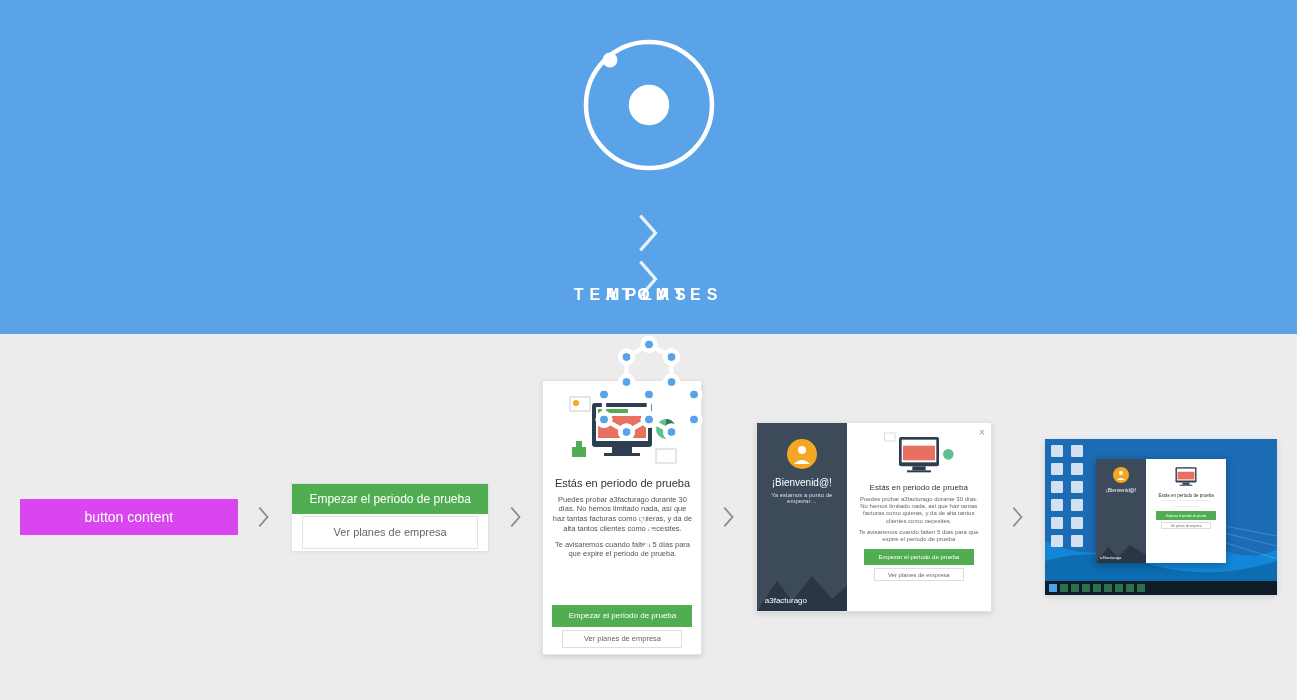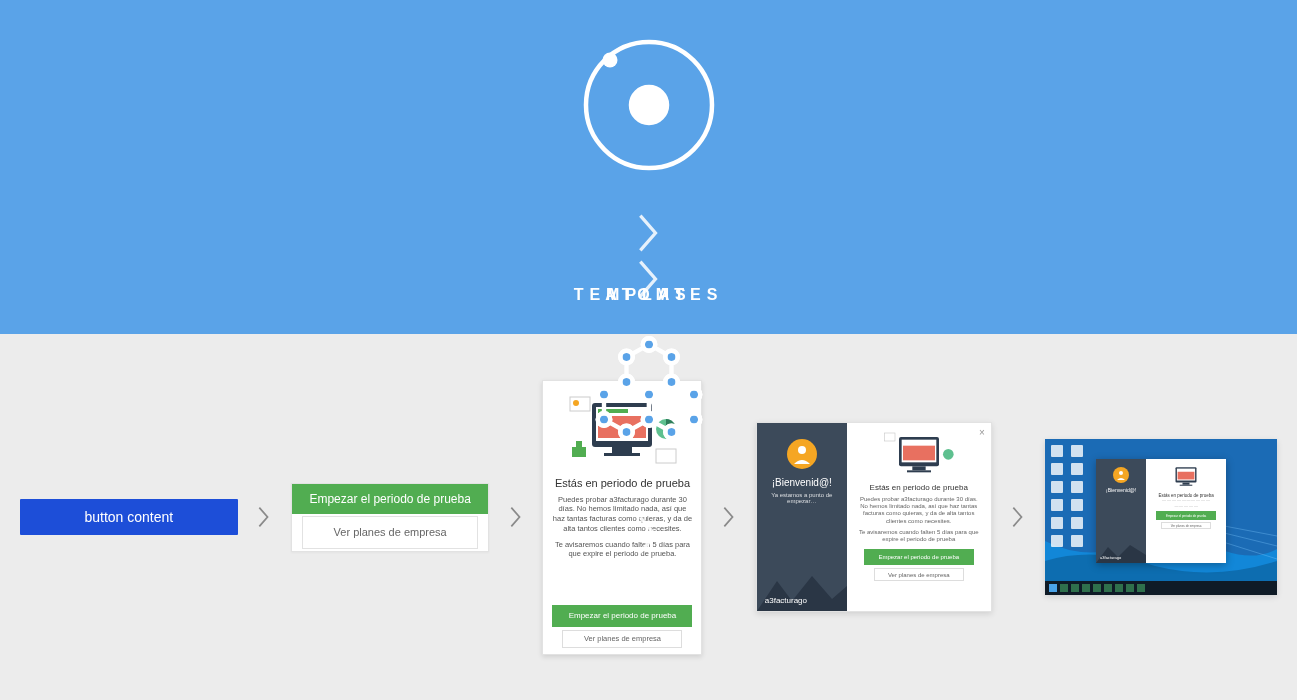--- a/index.html
+++ b/index.html
@@ -28,21 +28,21 @@
     align-items: center;
     justify-content: space-around;
     padding: 0 10px;
   }
   .bottom-col { display: flex; align-items: center; justify-content: center; }
   .chev2 { color: #8a8a8a; display:flex; align-items:center; }
   .chev2 svg { width: 14px; height: 24px; }
 
   
   .atom-btn {
-    background: #1d4ed8;
+    background: #d946ef;
     color: #fff;
     width: 218px;
     height: 36px;
     display: flex;
     align-items: center;
     justify-content: center;
     font-size: 14px;
     border-radius: 1px;
   }
   

